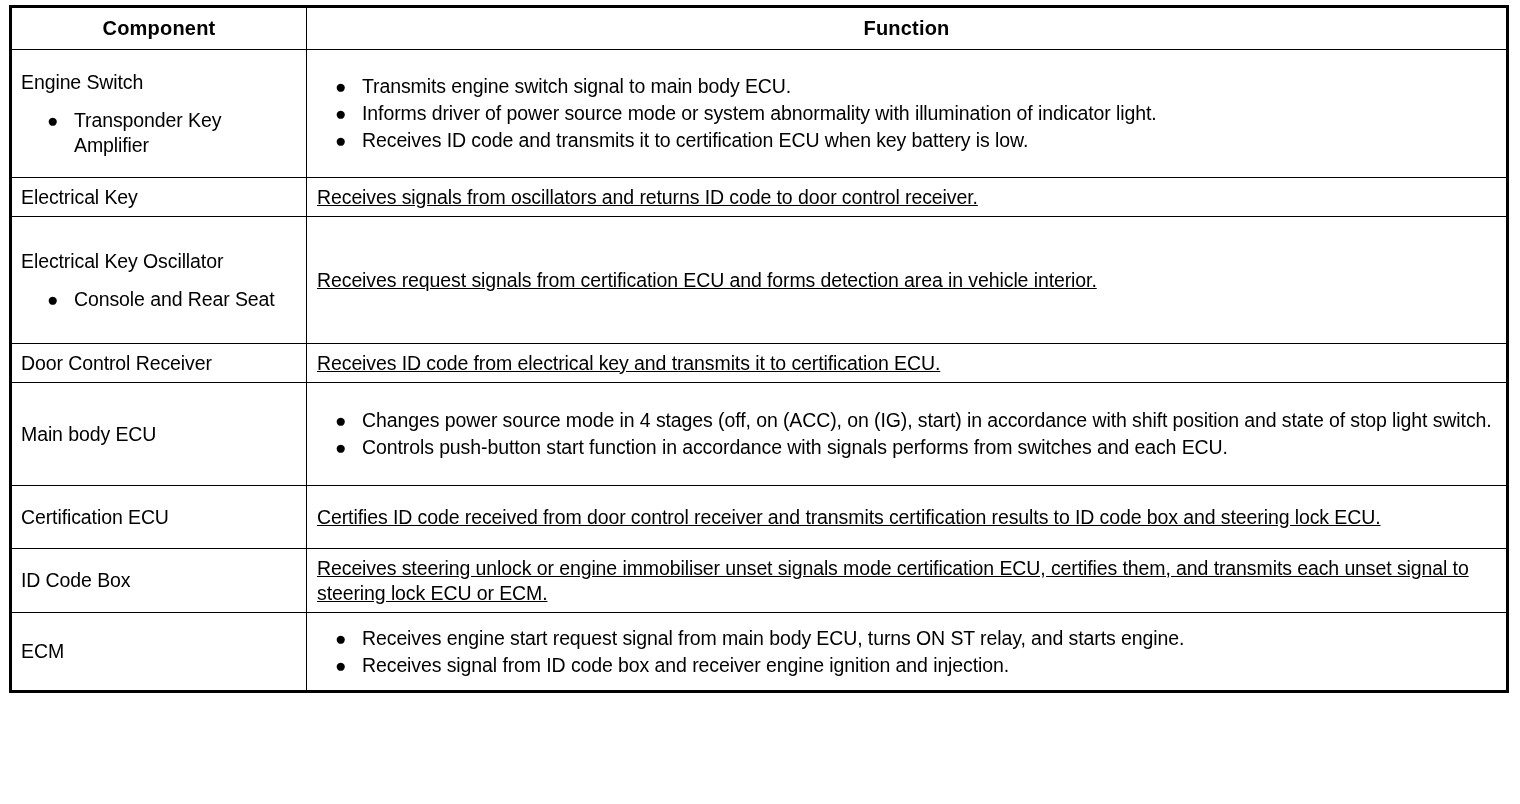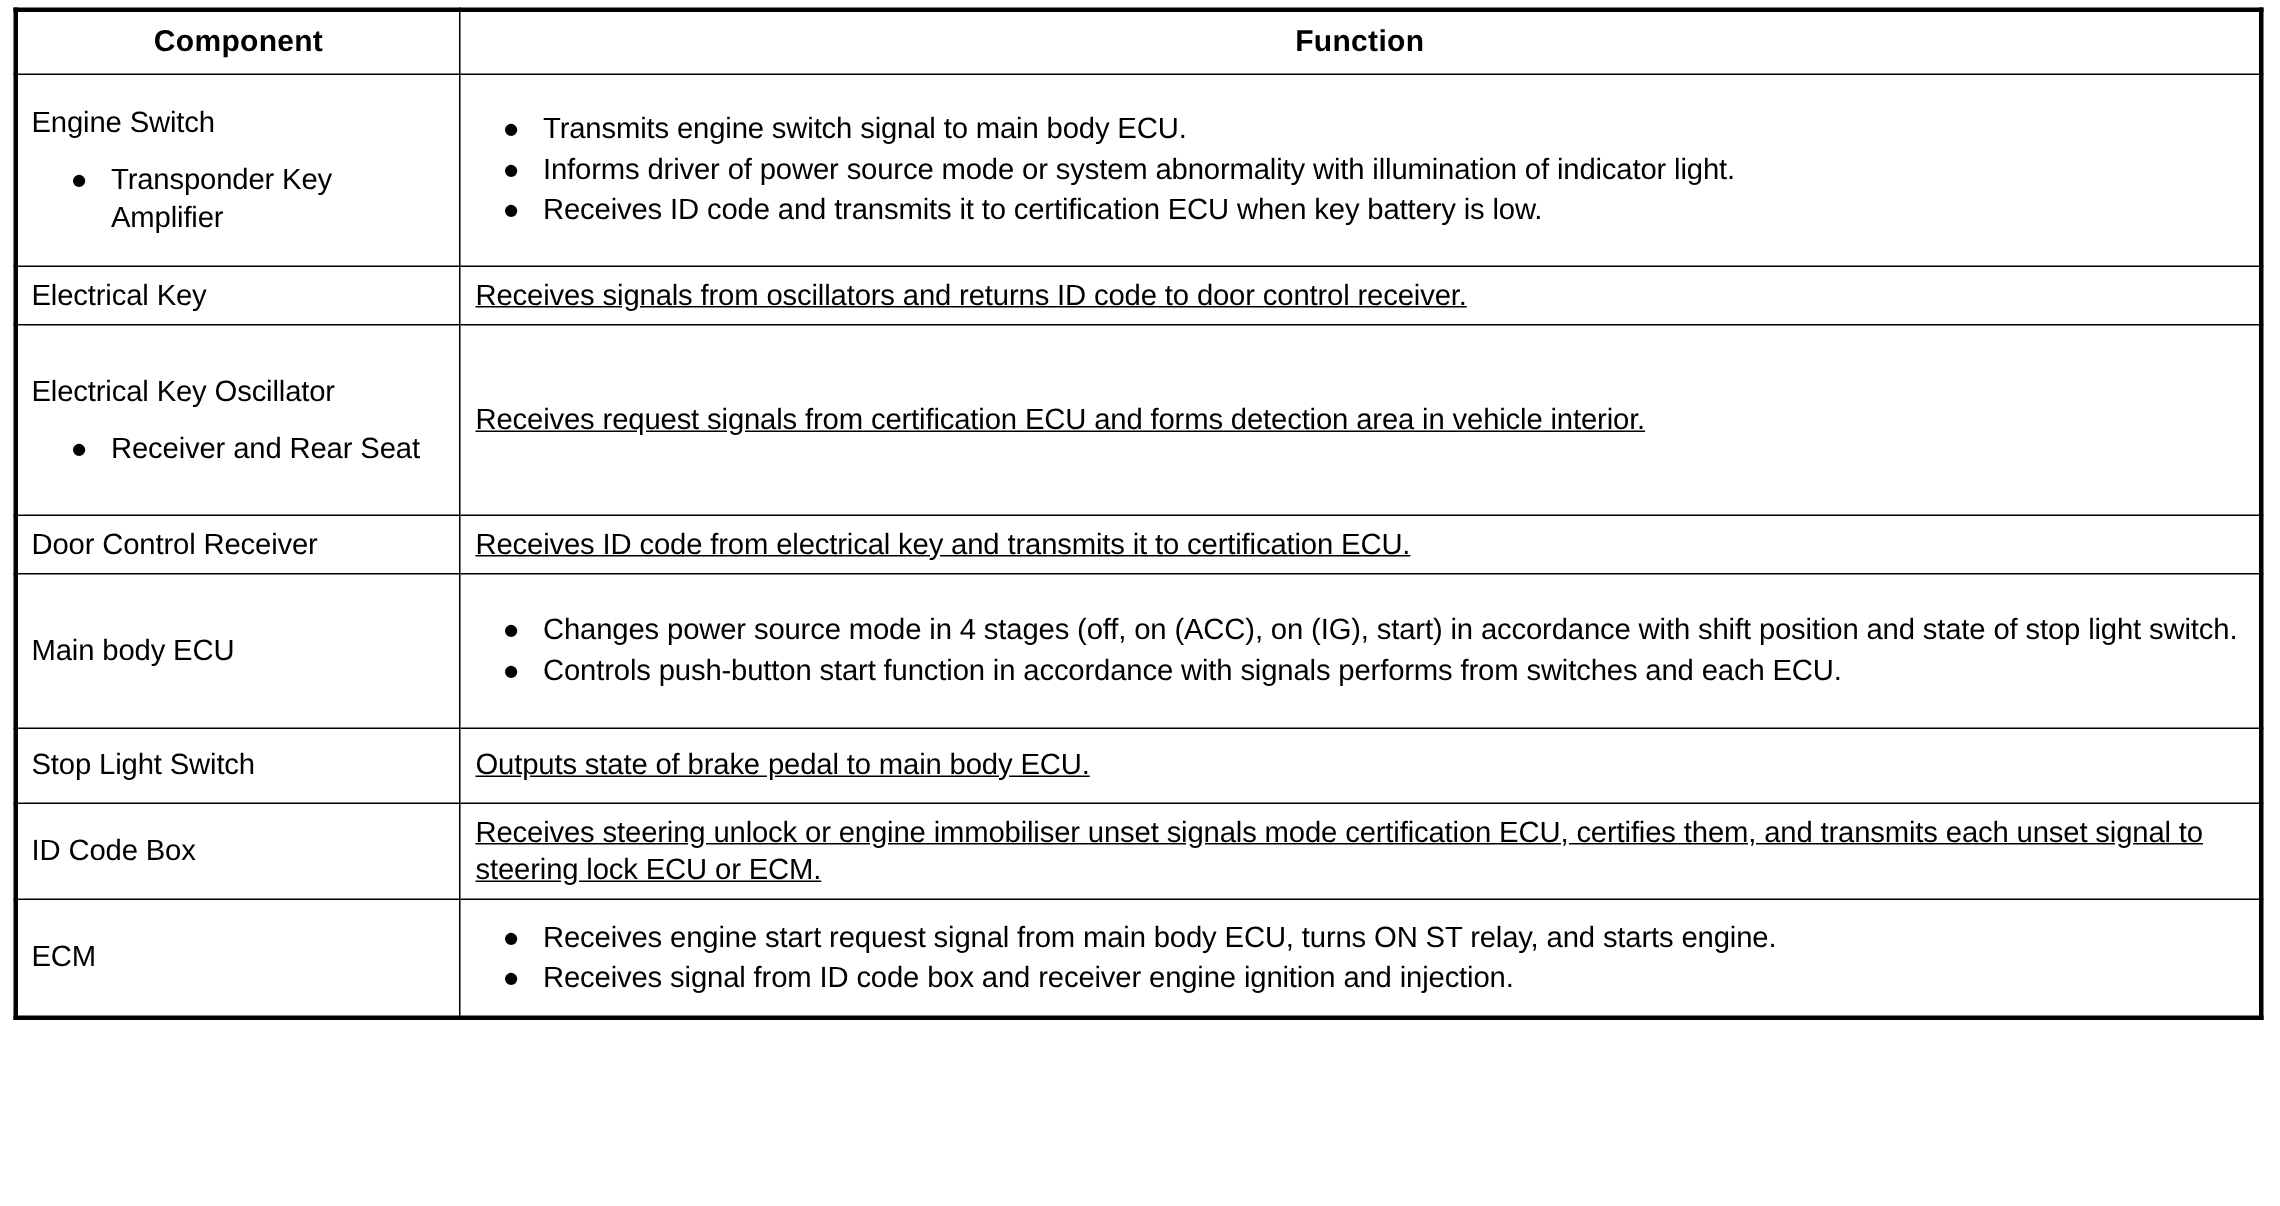--- a/index.html
+++ b/index.html
@@ -178,21 +178,21 @@
             </div>
           </td>
         </tr>
         <tr class="r-eloscillator">
           <td class="cell">
             <div class="comp-inner">
               <span class="comp-title">Electrical Key Oscillator</span>
               <ul class="blist comp-list">
                 <li>
                   <span class="bullet">●</span>
-                  <span class="btxt">Receiver and Rear Seat</span>
+                  <span class="btxt">Console and Rear Seat</span>
                 </li>
               </ul>
             </div>
           </td>
           <td class="cell">
             <div class="func-inner">
               <span class="func-twoline">Receives request signals from certification ECU and forms detection area in vehicle interior.</span>
             </div>
           </td>
         </tr>
@@ -222,29 +222,29 @@
                   <span class="btxt">Changes power source mode in 4 stages (off, on (ACC), on (IG), start) in accordance with shift position and state of stop light switch.</span>
                 </li>
                 <li>
                   <span class="bullet">●</span>
                   <span class="btxt">Controls push-button start function in accordance with signals performs from switches and each ECU.</span>
                 </li>
               </ul>
             </div>
           </td>
         </tr>
-        <tr class="r-stoplight">
-          <td class="cell">
-            <div class="comp-inner">
-              <span class="comp-title">Stop Light Switch</span>
-            </div>
-          </td>
-          <td class="cell">
-            <div class="func-inner">
-              <span class="func-twoline">Outputs state of brake pedal to main body ECU.</span>
+        <tr class="r-certification">
+          <td class="cell">
+            <div class="comp-inner">
+              <span class="comp-title">Certification ECU</span>
+            </div>
+          </td>
+          <td class="cell">
+            <div class="func-inner">
+              <span class="func-twoline">Certifies ID code received from door control receiver and transmits certification results to ID code box and steering lock ECU.</span>
             </div>
           </td>
         </tr>
         <tr class="r-idcode">
           <td class="cell">
             <div class="comp-inner">
               <span class="comp-title">ID Code Box</span>
             </div>
           </td>
           <td class="cell">

